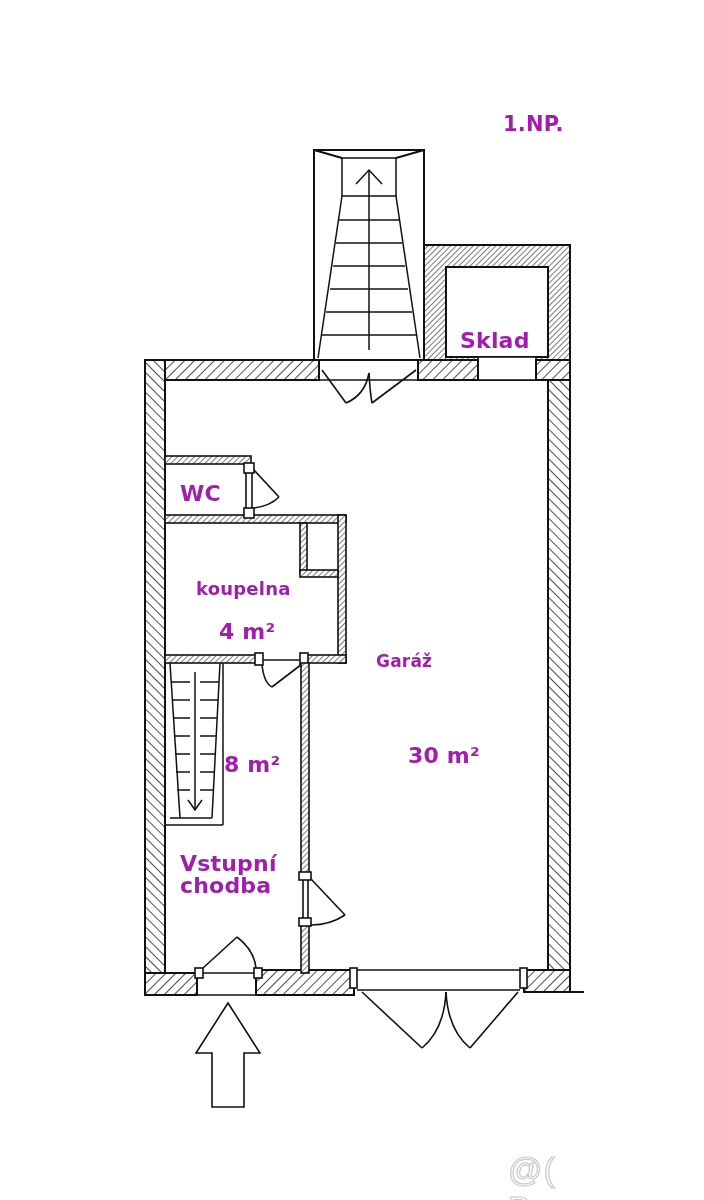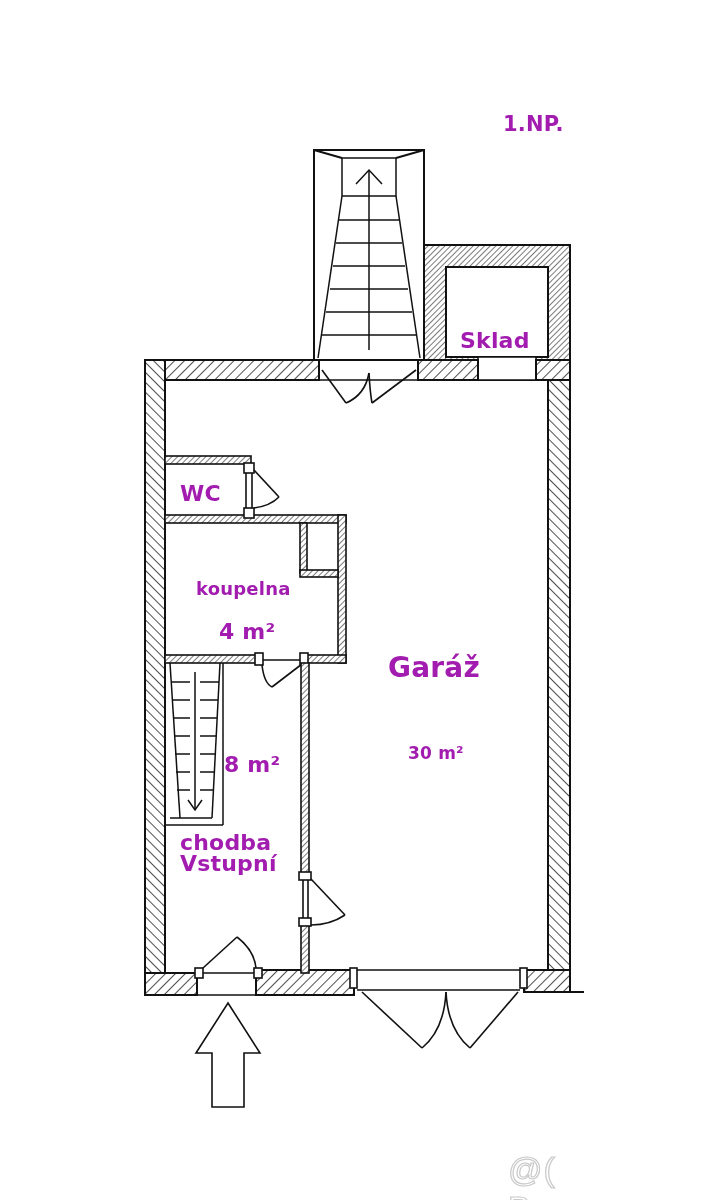--- a/index.html
+++ b/index.html
@@ -165,17 +165,17 @@
   <polygon points="228,1003 260,1053 244,1053 244,1107 212,1107 212,1053 196,1053" fill="#fff" stroke="#111" stroke-width="1.6"></polygon>
 </svg>
 
 <div class="lbl" style="left:503px;top:112px;font-size:21px;">1.NP.</div>
 <div class="lbl" style="left:460px;top:296px;font-size:22px;margin-top:32px;">Sklad</div>
 <div class="lbl" style="left:180px;top:481px;font-size:22px;">WC</div>
 <div class="lbl" style="left:196px;top:578px;font-size:18px;">koupelna</div>
 <div class="lbl" style="left:219px;top:619px;font-size:22px;">4 m²</div>
 <div class="lbl" style="left:224px;top:752px;font-size:22px;">8 m²</div>
 <div class="lbl" style="left:180px;top:835px;font-size:22px;margin-top:16px;">Vstupní</div>
-<div class="lbl" style="left:180px;top:830px;font-size:22px;">chodba</div>
-<div class="lbl" style="left:388px;top:651px;font-size:28px;">Garáž</div>
-<div class="lbl" style="left:408px;top:743px;font-size:17px;">30 m²</div>
+<div class="lbl" style="left:180px;top:873px;font-size:22px;">chodba</div>
+<div class="lbl" style="left:376px;top:651px;font-size:17px;">Garáž</div>
+<div class="lbl" style="left:408px;top:743px;font-size:22px;">30 m²</div>
 
 <div class="wm">@( Bazos.cz</div>
 
 </body></html>

